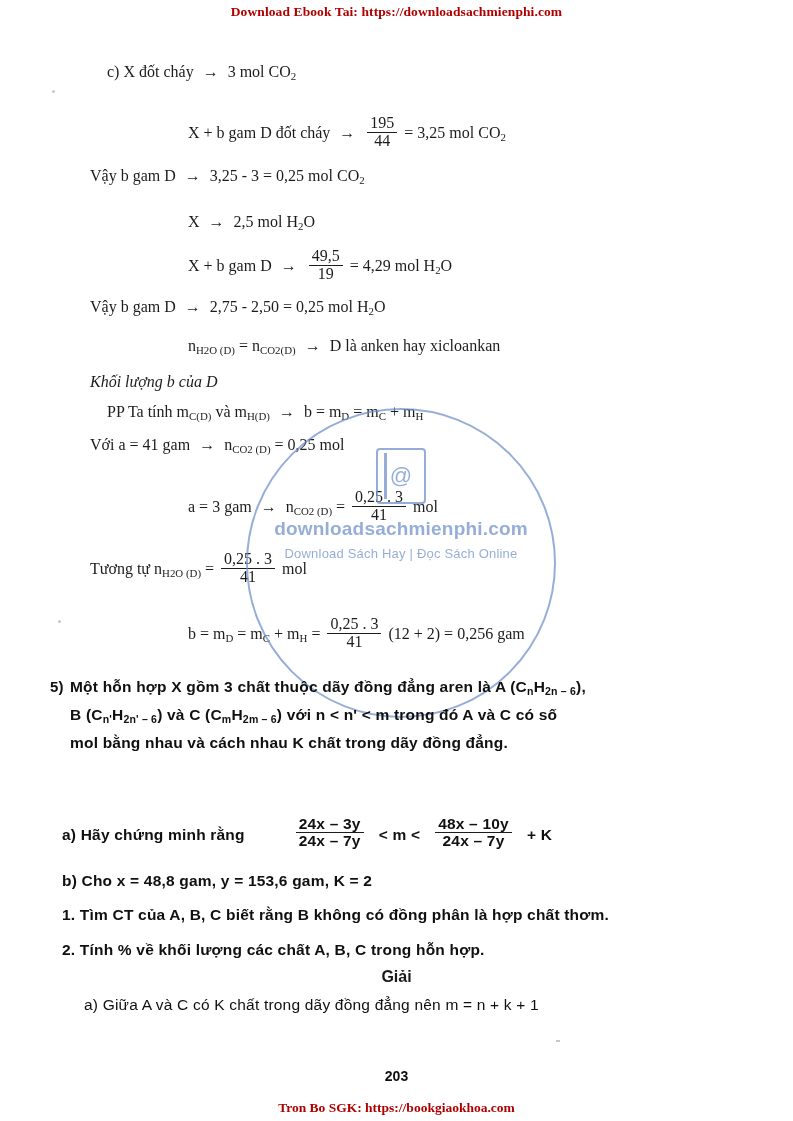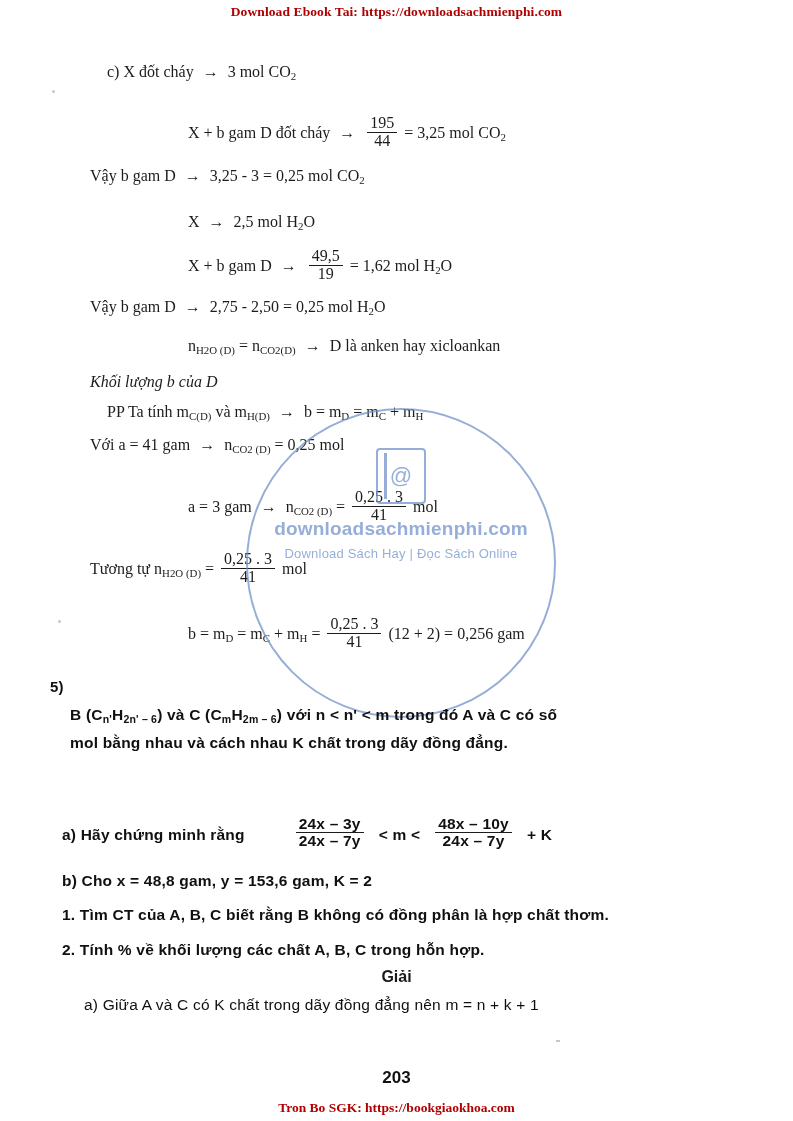--- a/index.html
+++ b/index.html
@@ -45,21 +45,21 @@
     font-weight: bold;
     color: #b00000;
   }
   .page-number {
     position: absolute;
     top: 1068px;
     left: 0;
     width: 793px;
     text-align: center;
     font-family: "Liberation Sans", sans-serif;
-    font-size: 17px;
+    font-size: 14px;
     font-weight: bold;
     color: #111;
   }
 
   
   .blk {
     position: absolute;
     font-family: "Liberation Serif", serif;
     color: #1c1c1c;
     white-space: nowrap;
@@ -215,21 +215,21 @@
     <span>2,5 mol H</span><sub>2</sub><span>O</span>
   </div>
 
   <div class="blk sz16" style="left:188px;top:250px;">
     <span>X + b gam D</span>
     <span class="arrow">→</span>
     <span class="frac">
       <span class="num">49,5</span>
       <span class="den">19</span>
     </span>
-    <span>= 1,62 mol H</span><sub>2</sub><span>O</span>
+    <span>= 4,29 mol H</span><sub>2</sub><span>O</span>
   </div>
 
   <div class="blk sz16" style="left:90px;top:299px;">
     <span>Vậy b gam D</span>
     <span class="arrow">→</span>
     <span>2,75 - 2,50 = 0,25 mol H</span><sub>2</sub><span>O</span>
   </div>
 
   <div class="blk sz16" style="left:188px;top:338px;">
     <span>n</span><sub><span>H</span><span>2</span><span>O (D)</span></sub>
@@ -291,20 +291,23 @@
       <div class="stamp-book">
         <span>@</span>
       </div>
       <div class="stamp-title">downloadsachmienphi.com</div>
       <div class="stamp-sub">Download Sách Hay | Đọc Sách Online</div>
     </div>
   </div>
 
   <div class="bold-sans" style="left:50px;top:678px;font-size:15px;">5)</div>
 
+  <div class="bold-sans" style="left:70px;top:678px;">
+    <span>Một hỗn hợp X gồm 3 chất thuộc dãy đồng đẳng aren là A (C</span><sub>n</sub><span>H</span><sub>2n – 6</sub><span>),</span>
+  </div>
 
   <div class="bold-sans" style="left:70px;top:706px;">
     <span>B (C</span><sub>n'</sub><span>H</span><sub>2n' – 6</sub><span>) và C (C</span><sub>m</sub><span>H</span><sub>2m – 6</sub><span>) với n &lt; n' &lt; m trong đó A và C có số</span>
   </div>
 
   <div class="bold-sans" style="left:70px;top:734px;">mol bằng nhau và cách nhau K chất trong dãy đồng đẳng.</div>
 
 
   <div class="bold-sans" style="left:62px;top:818px;display:flex;align-items:center;">
     <span style="margin-right:48px;">a) Hãy chứng minh rằng</span>

